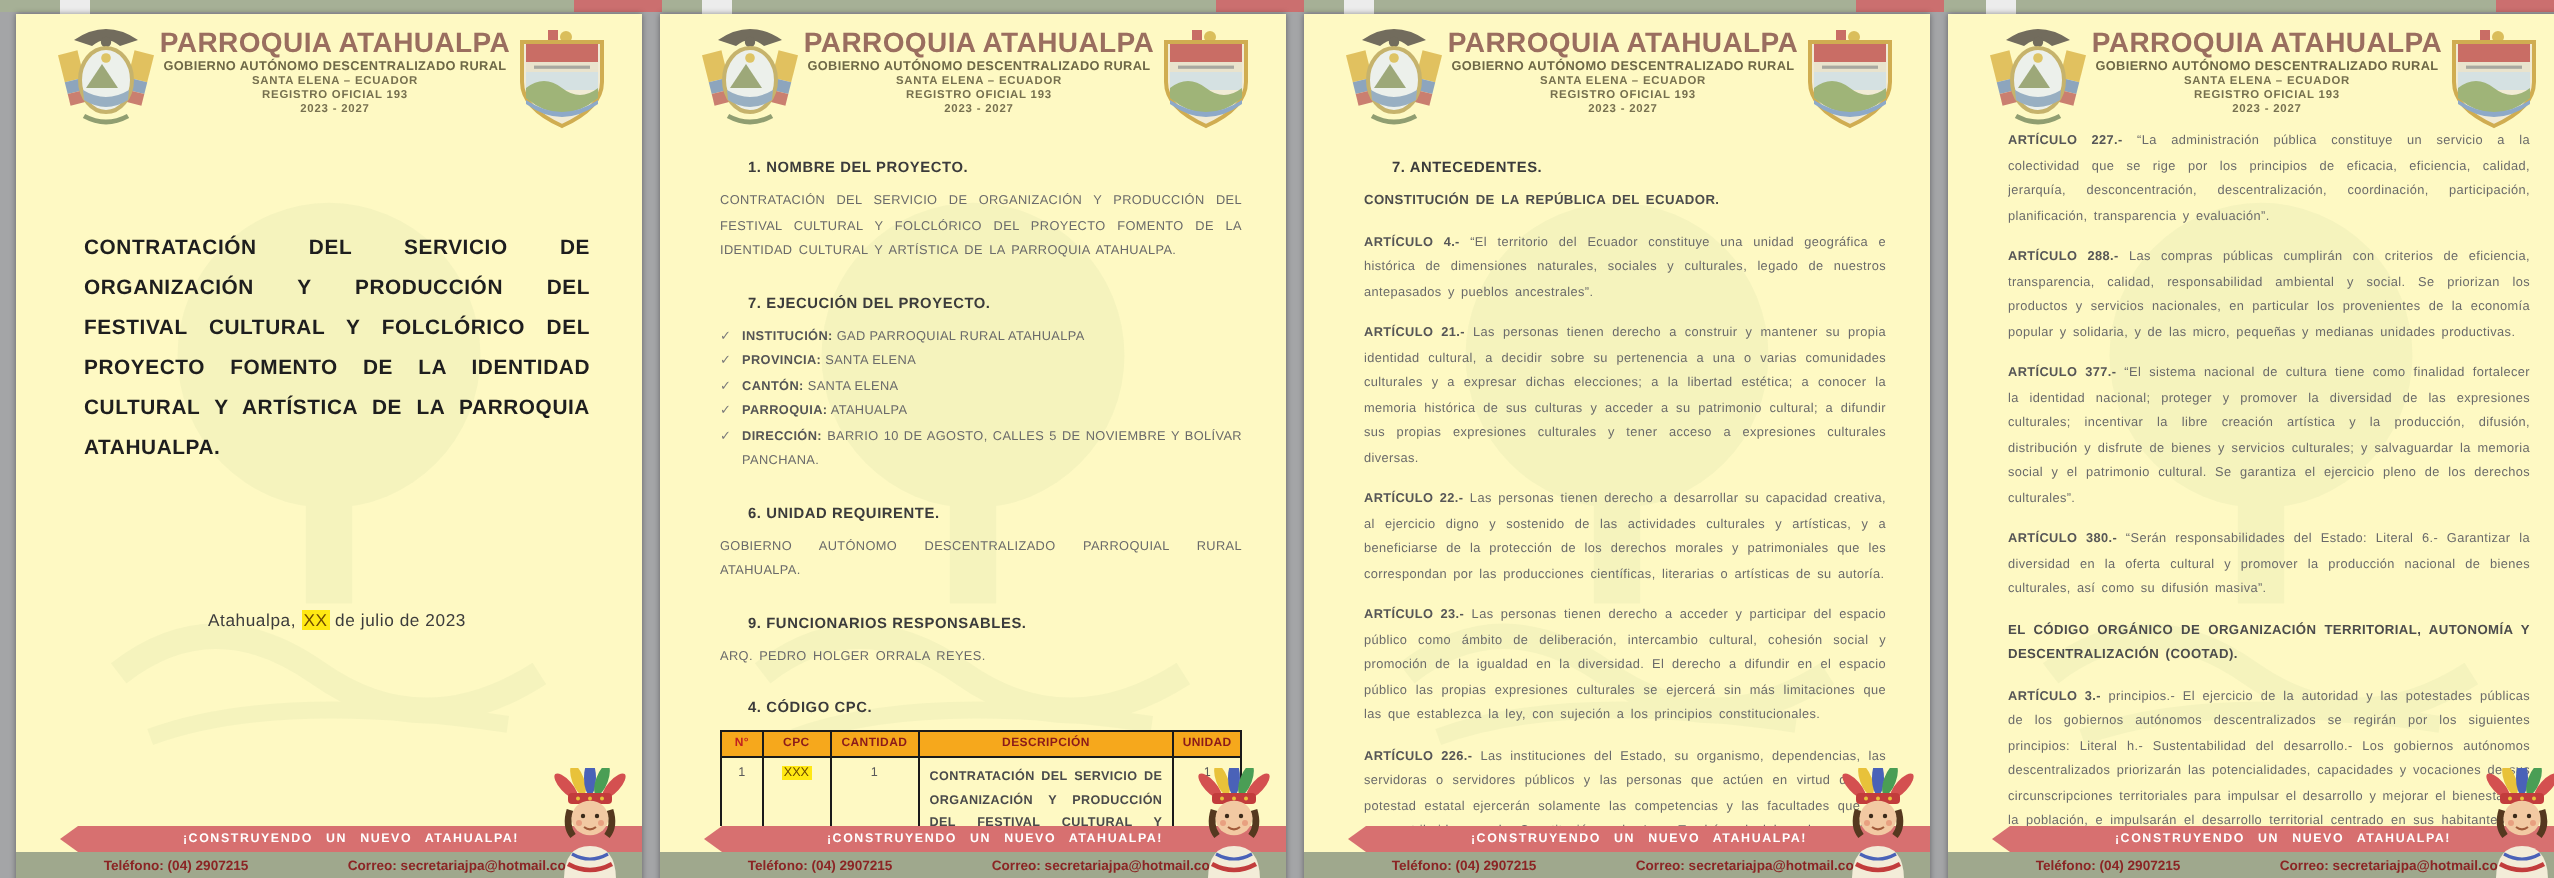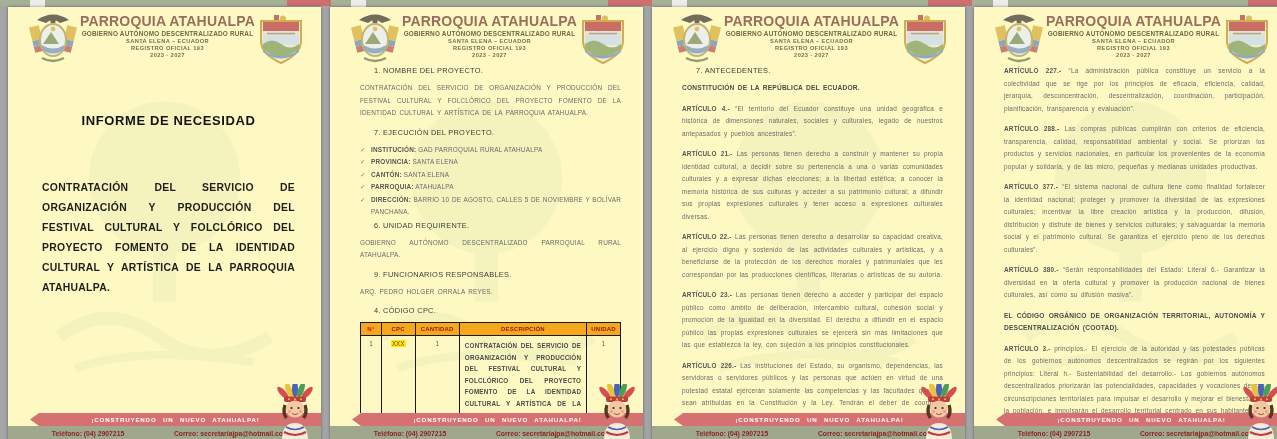--- a/index.html
+++ b/index.html
@@ -28,21 +28,21 @@
   .header-sub1{font-size:6.4px;font-weight:bold;color:#6e6847;margin-top:1px;letter-spacing:.2px;}
   .header-sub{font-size:5.7px;font-weight:bold;color:#76704f;margin-top:1px;letter-spacing:.4px;}
 
   
   .page-content{position:absolute;top:58px;left:30px;right:22px;bottom:30px;overflow:hidden;z-index:1;}
   .doc-title{margin-top:48px;text-align:center;font-weight:bold;font-size:13px;color:#141414;letter-spacing:.6px;}
   .lead-paragraph{margin:50px 4px 0 4px;font-weight:bold;font-size:10.4px;line-height:20px;
      text-align:justify;color:#1e1e1e;letter-spacing:.3px;word-spacing:2px;}
   .date-line{margin-top:70px;text-align:center;font-size:8.6px;color:#3c3c3c;letter-spacing:.3px;}
   .hl{background:#ffe813;color:#6d4a00;padding:0 1px;}
-  .heading{font-weight:normal;font-size:7.4px;color:#3b3b3b;margin:1px 0 7px 14px;letter-spacing:.3px;}
+  .heading{font-weight:bold;font-size:7.4px;color:#3b3b3b;margin:14px 0 7px 14px;letter-spacing:.3px;}
   .paragraph,.article{font-size:6.4px;line-height:12.5px;text-align:justify;color:#6a6a6a;
      letter-spacing:.2px;word-spacing:1.2px;margin:0 0 8px 0;}
   .article .lead{font-weight:bold;color:#565656;}
   .bold-paragraph{font-weight:bold;font-size:6.6px;line-height:12.5px;text-align:justify;
      color:#4c4c4c;letter-spacing:.2px;word-spacing:1.2px;margin:0 0 8px 0;}
   .checklist{list-style:none;margin:0 0 2px 0;padding:0;}
   .checklist li{font-size:6.4px;line-height:12.5px;color:#6a6a6a;padding-left:11px;position:relative;
      text-align:justify;letter-spacing:.2px;}
   .checklist .check{position:absolute;left:0;top:0;color:#7a7a7a;font-size:6.5px;}
   .checklist .label{font-weight:bold;color:#555;}
@@ -127,22 +127,22 @@
         <rect x="5" y="7" width="36" height="9" fill="#c05555"></rect>
         <rect x="5" y="16" width="36" height="5" fill="#e6e0cf"></rect>
         <rect x="9" y="17.8" width="28" height="1.6" fill="#9a9a9a"></rect>
         <rect x="5" y="21" width="36" height="9" fill="#cfdde8"></rect>
         <path d="M5 29 q9 -7 18 0 q9 7 18 0 v5 q-18 15 -36 0 z" fill="#8fa96b"></path>
         <path d="M5 35 q18 12 36 0 v2 q-18 13 -36 0 z" fill="#7a9cc9"></path>
       </svg>
     </div>
 
     <div class="page-content">
-        <div class="doc-title">INFORME DE NECESIDAD</div>
         <div class="lead-paragraph">CONTRATACIÓN DEL SERVICIO DE ORGANIZACIÓN Y PRODUCCIÓN DEL FESTIVAL CULTURAL Y FOLCLÓRICO DEL PROYECTO FOMENTO DE LA IDENTIDAD CULTURAL Y ARTÍSTICA DE LA PARROQUIA ATAHUALPA.</div>
+        <div class="date-line"><span>Atahualpa, </span><mark class="hl">XX</mark><span> de julio de 2023</span></div>
       </div>
 
     <svg class="mascot" viewBox="0 0 40 56">
       <g>
         <ellipse cx="8" cy="9" rx="3" ry="8" fill="#d45050" transform="rotate(-42 8 9)"></ellipse>
         <ellipse cx="14" cy="6" rx="3" ry="8" fill="#e8c23a" transform="rotate(-20 14 6)"></ellipse>
         <ellipse cx="20" cy="5" rx="3" ry="8.5" fill="#4a62b8"></ellipse>
         <ellipse cx="26" cy="6" rx="3" ry="8" fill="#4a9e55" transform="rotate(20 26 6)"></ellipse>
         <ellipse cx="32" cy="9" rx="3" ry="8" fill="#d45050" transform="rotate(42 32 9)"></ellipse>
       </g>

